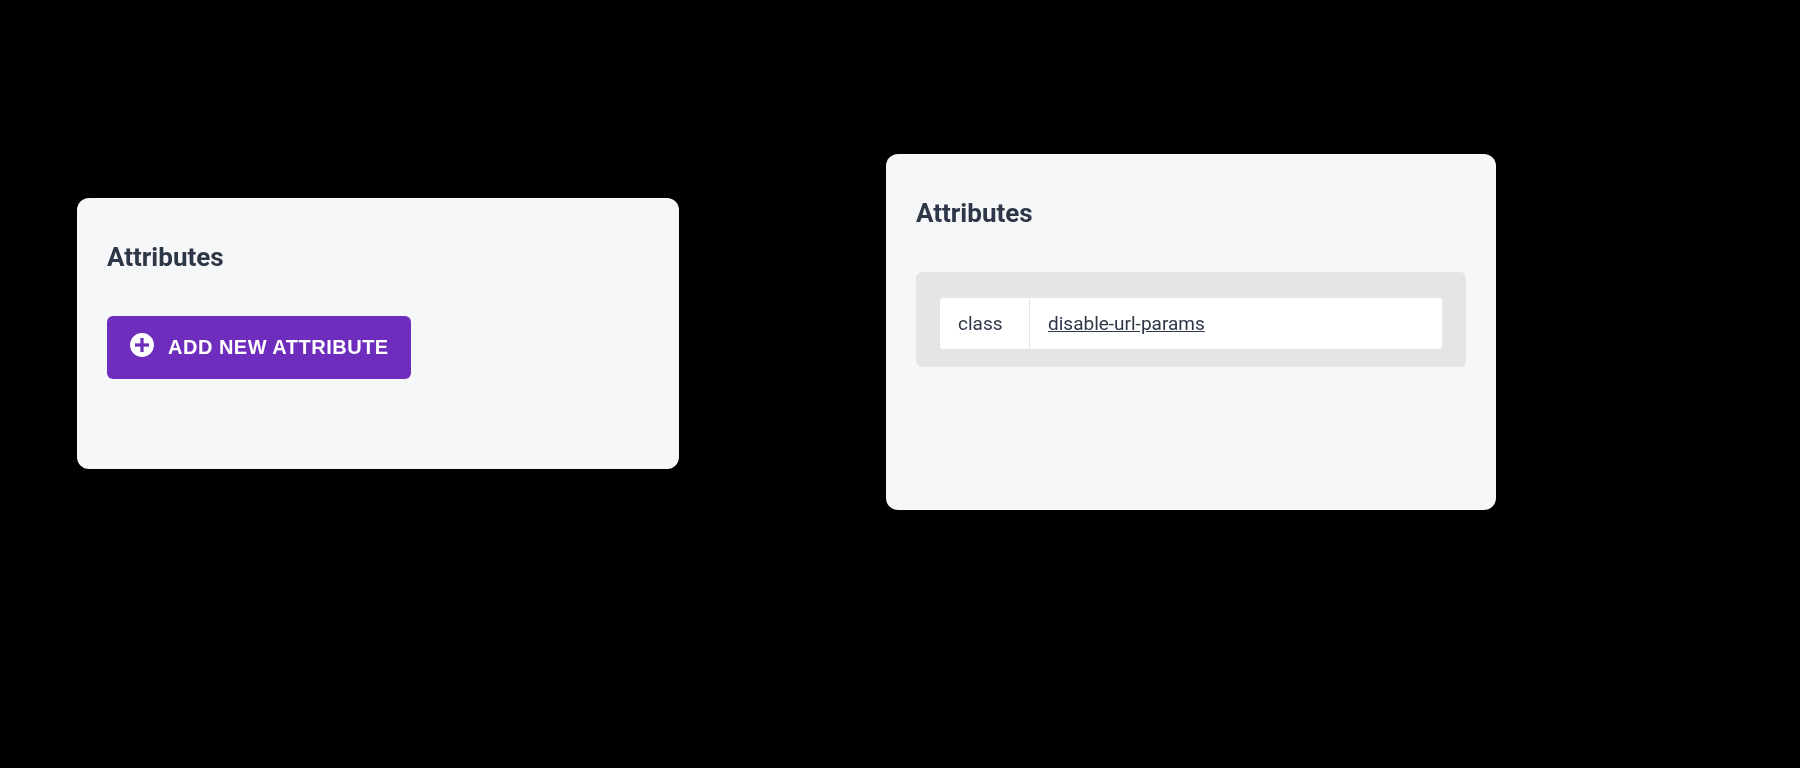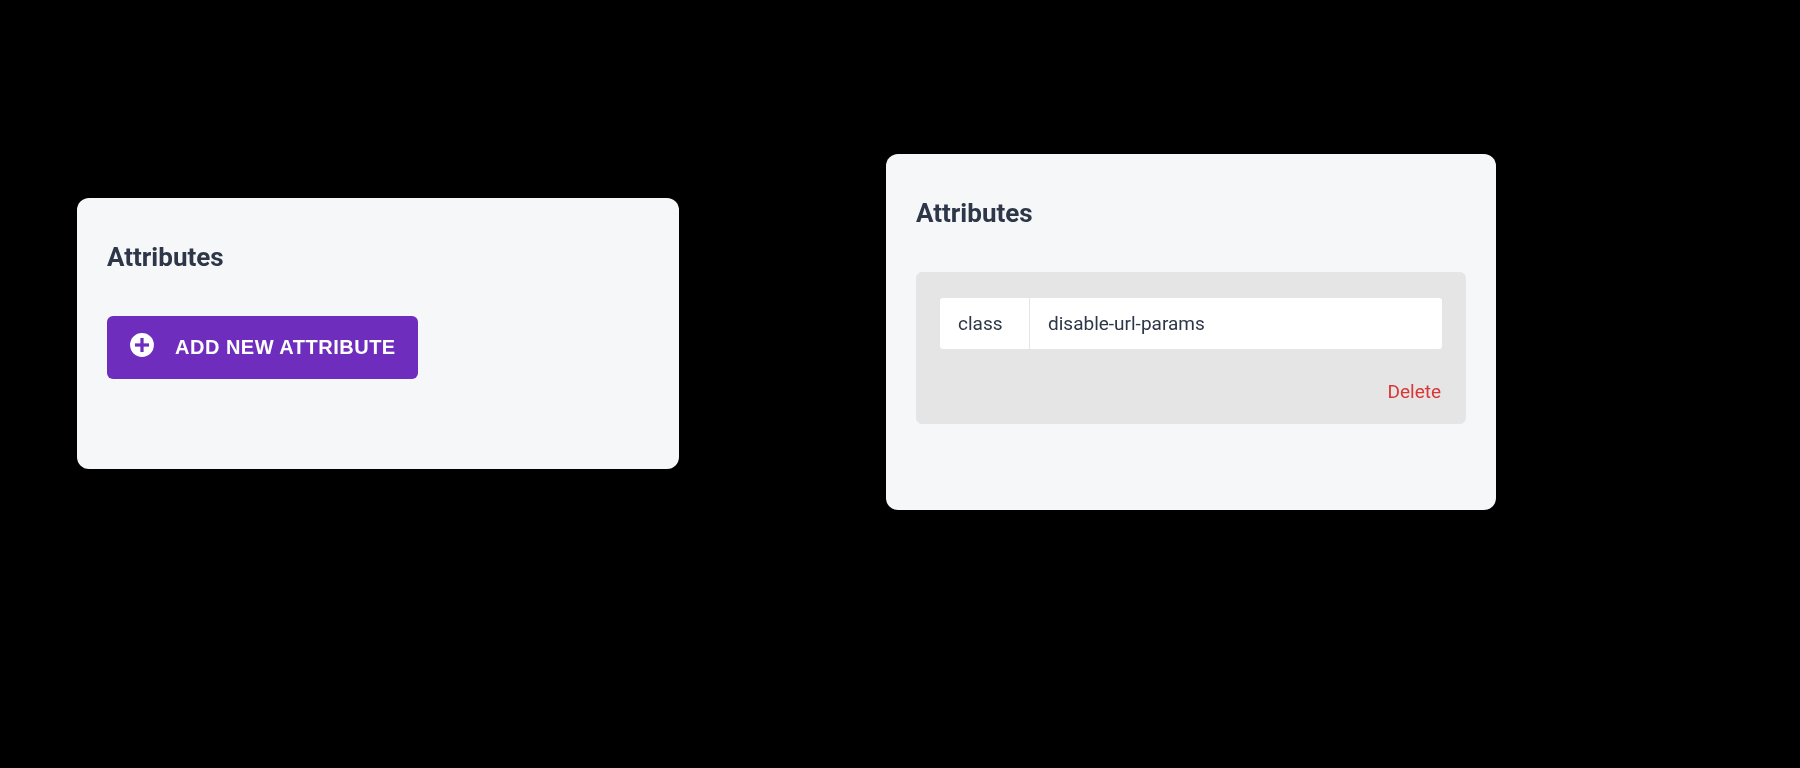--- a/index.html
+++ b/index.html
@@ -35,21 +35,21 @@
     }
     .panel-title {
       color: #2d3748;
       font-size: 26px;
       font-weight: 700;
       margin-bottom: 44px;
     }
     .add-button {
       display: inline-flex;
       align-items: center;
-      gap: 20px;
+      gap: 13px;
       background: #6f2dbd;
       color: #ffffff;
       border: none;
       border-radius: 6px;
       padding: 16px 22px;
       font-size: 20px;
       font-weight: 700;
       letter-spacing: 0.5px;
       cursor: pointer;
       text-transform: uppercase;
@@ -82,20 +82,21 @@
       font-family: inherit;
     }
     .attr-key {
       width: 90px;
       border-right: 1px solid #e2e5ea;
       flex-shrink: 0;
     }
     .attr-value {
       flex: 1;
       min-width: 0;
+      text-decoration: underline;
     }
     .attr-actions {
       display: flex;
       justify-content: flex-end;
       margin-top: 26px;
     }
     .delete-link {
       color: #d93636;
       font-size: 19px;
       background: none;
@@ -122,17 +123,14 @@
   </button>
 </div>
 
 <div class="panel panel-right">
   <h2 class="panel-title">Attributes</h2>
   <div class="attr-card">
     <div class="attr-row">
       <input class="attr-key" type="text" value="class" style="">
       <input class="attr-value" type="text" value="disable-url-params" style="">
     </div>
-    <div class="attr-actions">
-      <button class="delete-link">Delete</button>
-    </div>
   </div>
 </div>
 
 </body></html>

